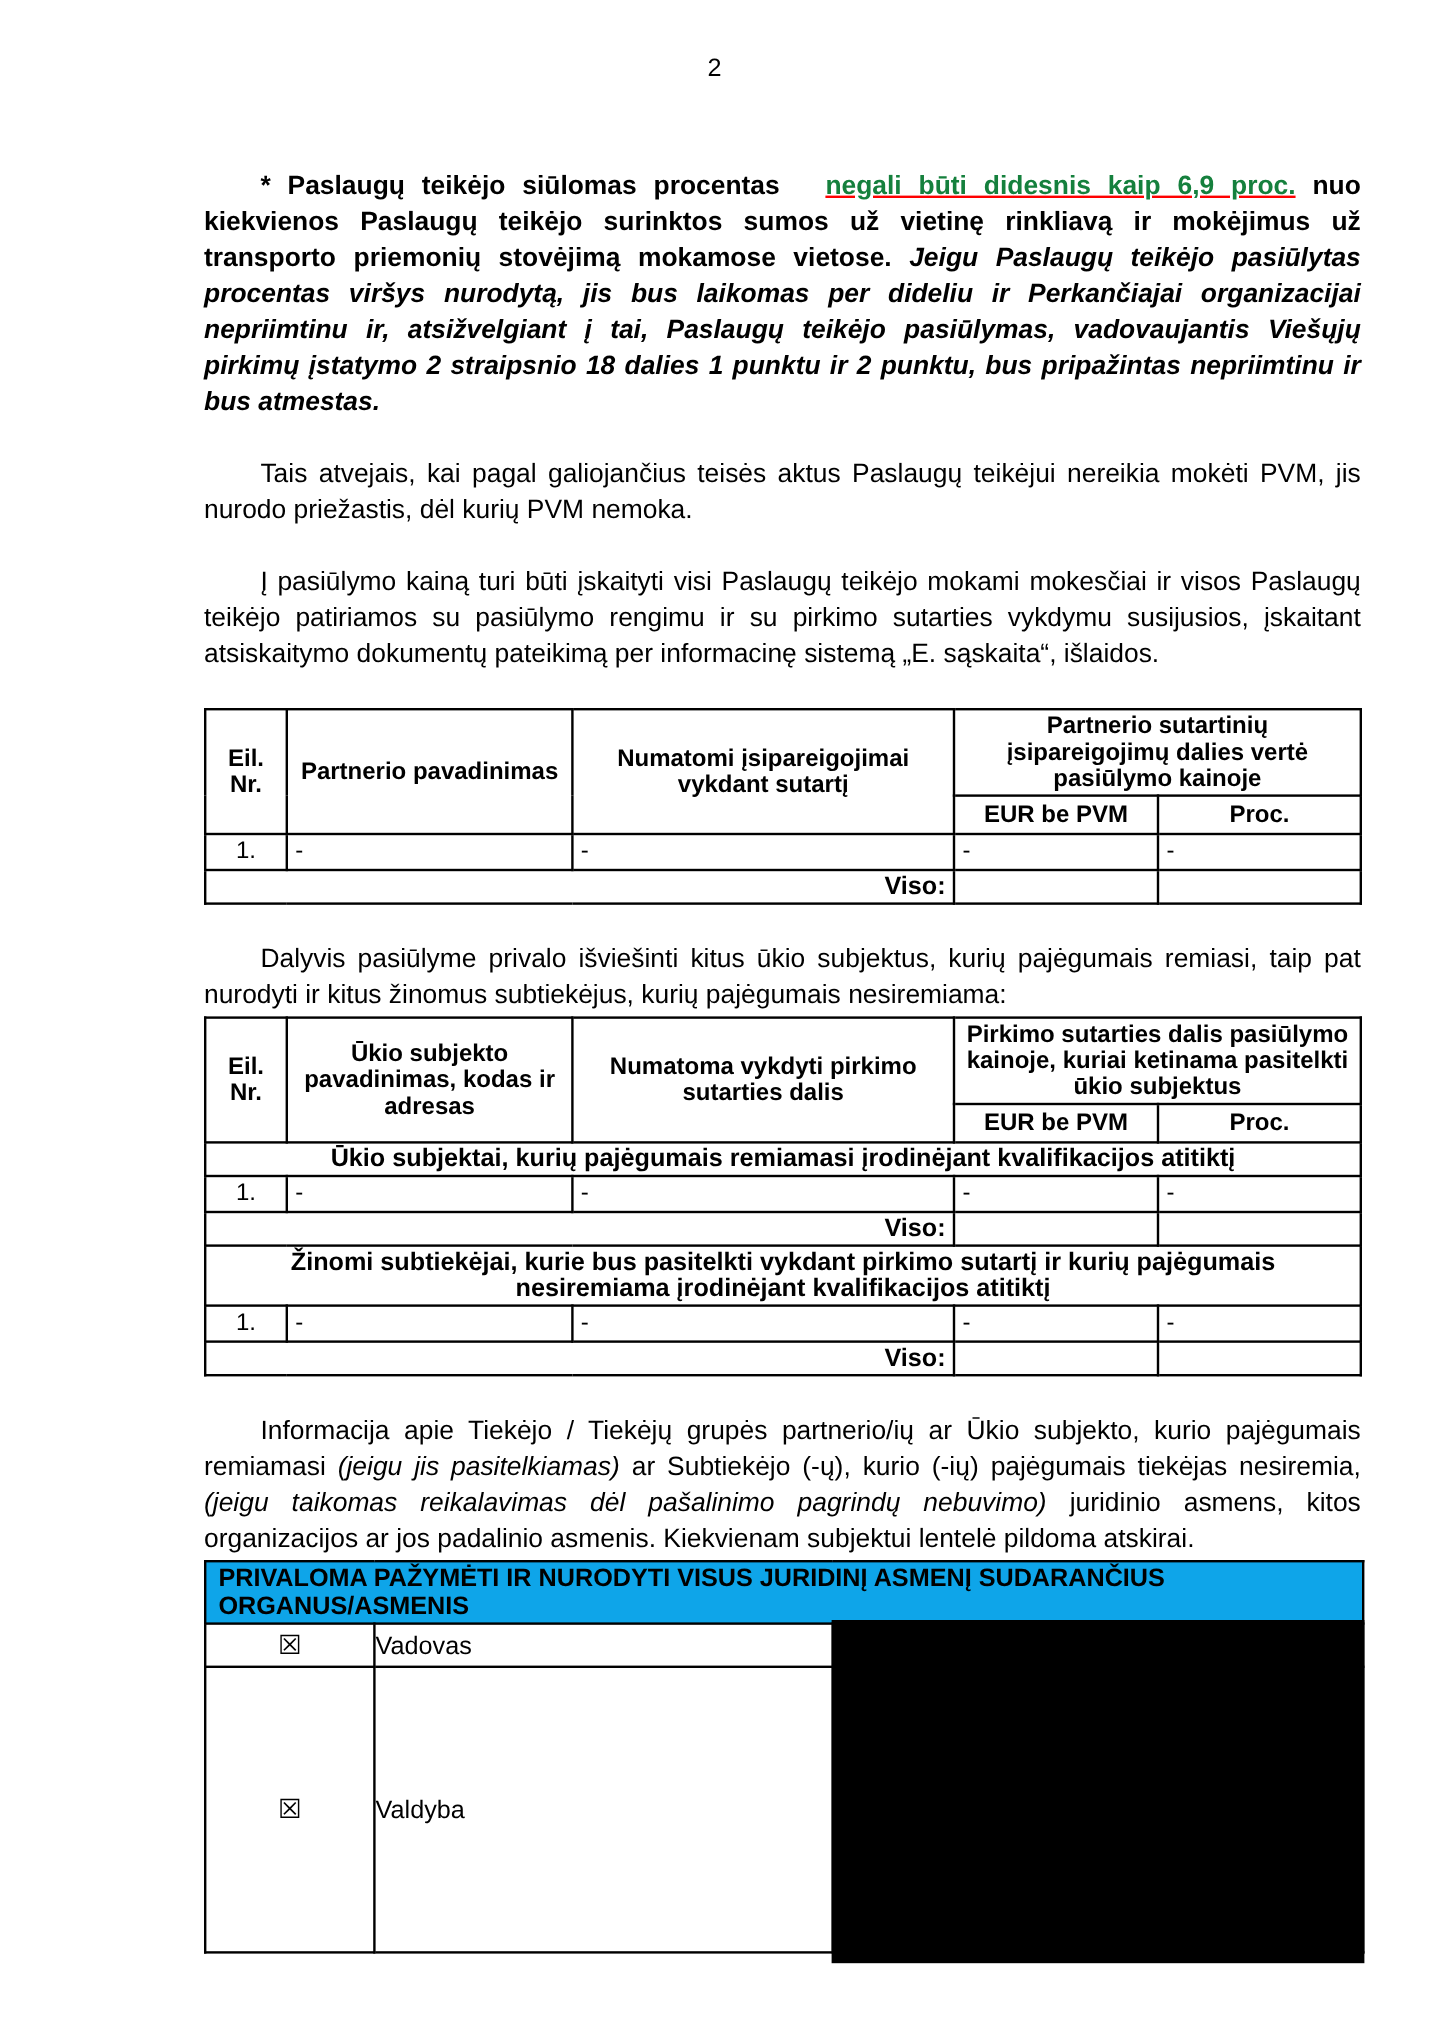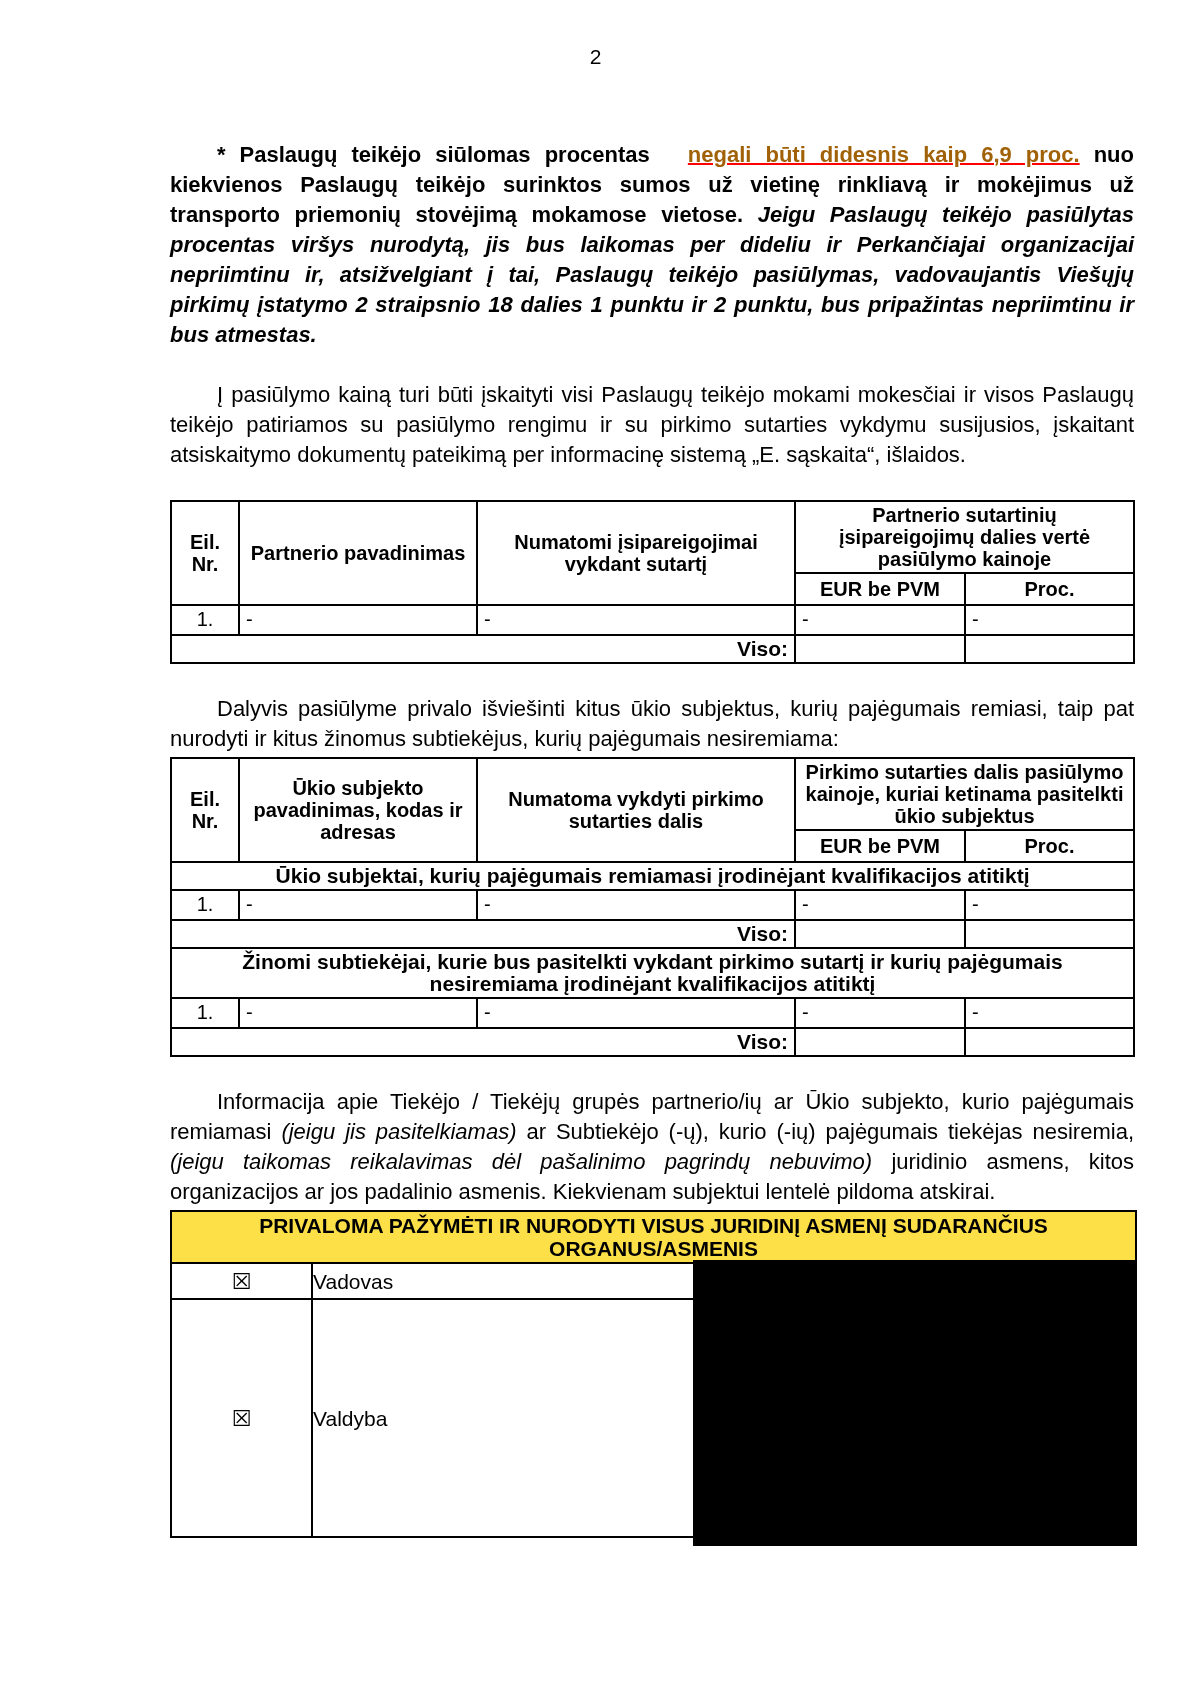--- a/index.html
+++ b/index.html
@@ -21,21 +21,21 @@
   p.body-par {
     text-align:justify;
     text-indent:47px;
     margin:0 0 30px 0;
   }
   p.attached { margin-bottom:3px; }
   .bold { font-weight:bold; }
   .bold-italic { font-weight:bold; font-style:italic; }
   .italic { font-style:italic; }
   .red-underline {
-    color:#a16207;
+    color:#15803d;
     text-decoration:underline;
     text-decoration-color:#ff0000;
     text-decoration-thickness:2px;
     margin-left:24px;
   }
   table.doc-table {
     border-collapse:collapse;
     table-layout:fixed;
     width:963px;
     margin:0 0 30px 0;
@@ -55,22 +55,22 @@
   tr.total-row td { height:16px; }
   td.total-label { font-weight:bold; text-align:right; font-size:21px; padding-right:8px; }
   
   .t3wrap { position:relative; width:965px; margin-top:3px; }
   table.check-table {
     border-collapse:collapse; table-layout:fixed;
     width:965px; font-size:21px; line-height:23px;
   }
   table.check-table td { border:2px solid #000; vertical-align:middle; }
   td.gray-header {
-    background:#fde047;
-    font-weight:bold; text-align:center;
+    background:#0ea5e9;
+    font-weight:bold; 
     height:48px; padding:2px 10px;
   }
   td.checkbox-cell {
     text-align:center;
     font-family:"DejaVu Sans", sans-serif;
     font-size:22px;
   }
   td.org-label-cell { }
   td.redacted-cell { background:#000; }
   .redaction-spill {
@@ -81,20 +81,21 @@
 </style>
 </head>
 <body>
 
 <div class="page">
 
   <div class="page-number">2</div>
 
   <p class="body-par bold"><span>* Paslaugų teikėjo siūlomas procentas </span><span class="red-underline">negali būti didesnis kaip 6,9 proc.</span><span> nuo kiekvienos Paslaugų teikėjo surinktos sumos už vietinę rinkliavą ir mokėjimus už transporto priemonių stovėjimą mokamose vietose. </span><span class="bold-italic">Jeigu Paslaugų teikėjo pasiūlytas procentas viršys nurodytą, jis bus laikomas per dideliu ir Perkančiajai organizacijai nepriimtinu ir, atsižvelgiant į tai, Paslaugų teikėjo pasiūlymas, vadovaujantis Viešųjų pirkimų įstatymo 2 straipsnio 18 dalies 1 punktu ir 2 punktu, bus pripažintas nepriimtinu ir bus atmestas.</span></p>
 
+  <p class="body-par">Tais atvejais, kai pagal galiojančius teisės aktus Paslaugų teikėjui nereikia mokėti PVM, jis nurodo priežastis, dėl kurių PVM nemoka.</p>
 
   <p class="body-par">Į pasiūlymo kainą turi būti įskaityti visi Paslaugų teikėjo mokami mokesčiai ir visos Paslaugų teikėjo patiriamos su pasiūlymo rengimu ir su pirkimo sutarties vykdymu susijusios, įskaitant atsiskaitymo dokumentų pateikimą per informacinę sistemą „E. sąskaita“, išlaidos.</p>
 
 
   <table class="doc-table">
     <colgroup>
       <col style="width:68px">
         <col style="width:238px">
         <col style="width:318px">
         <col style="width:170px">

